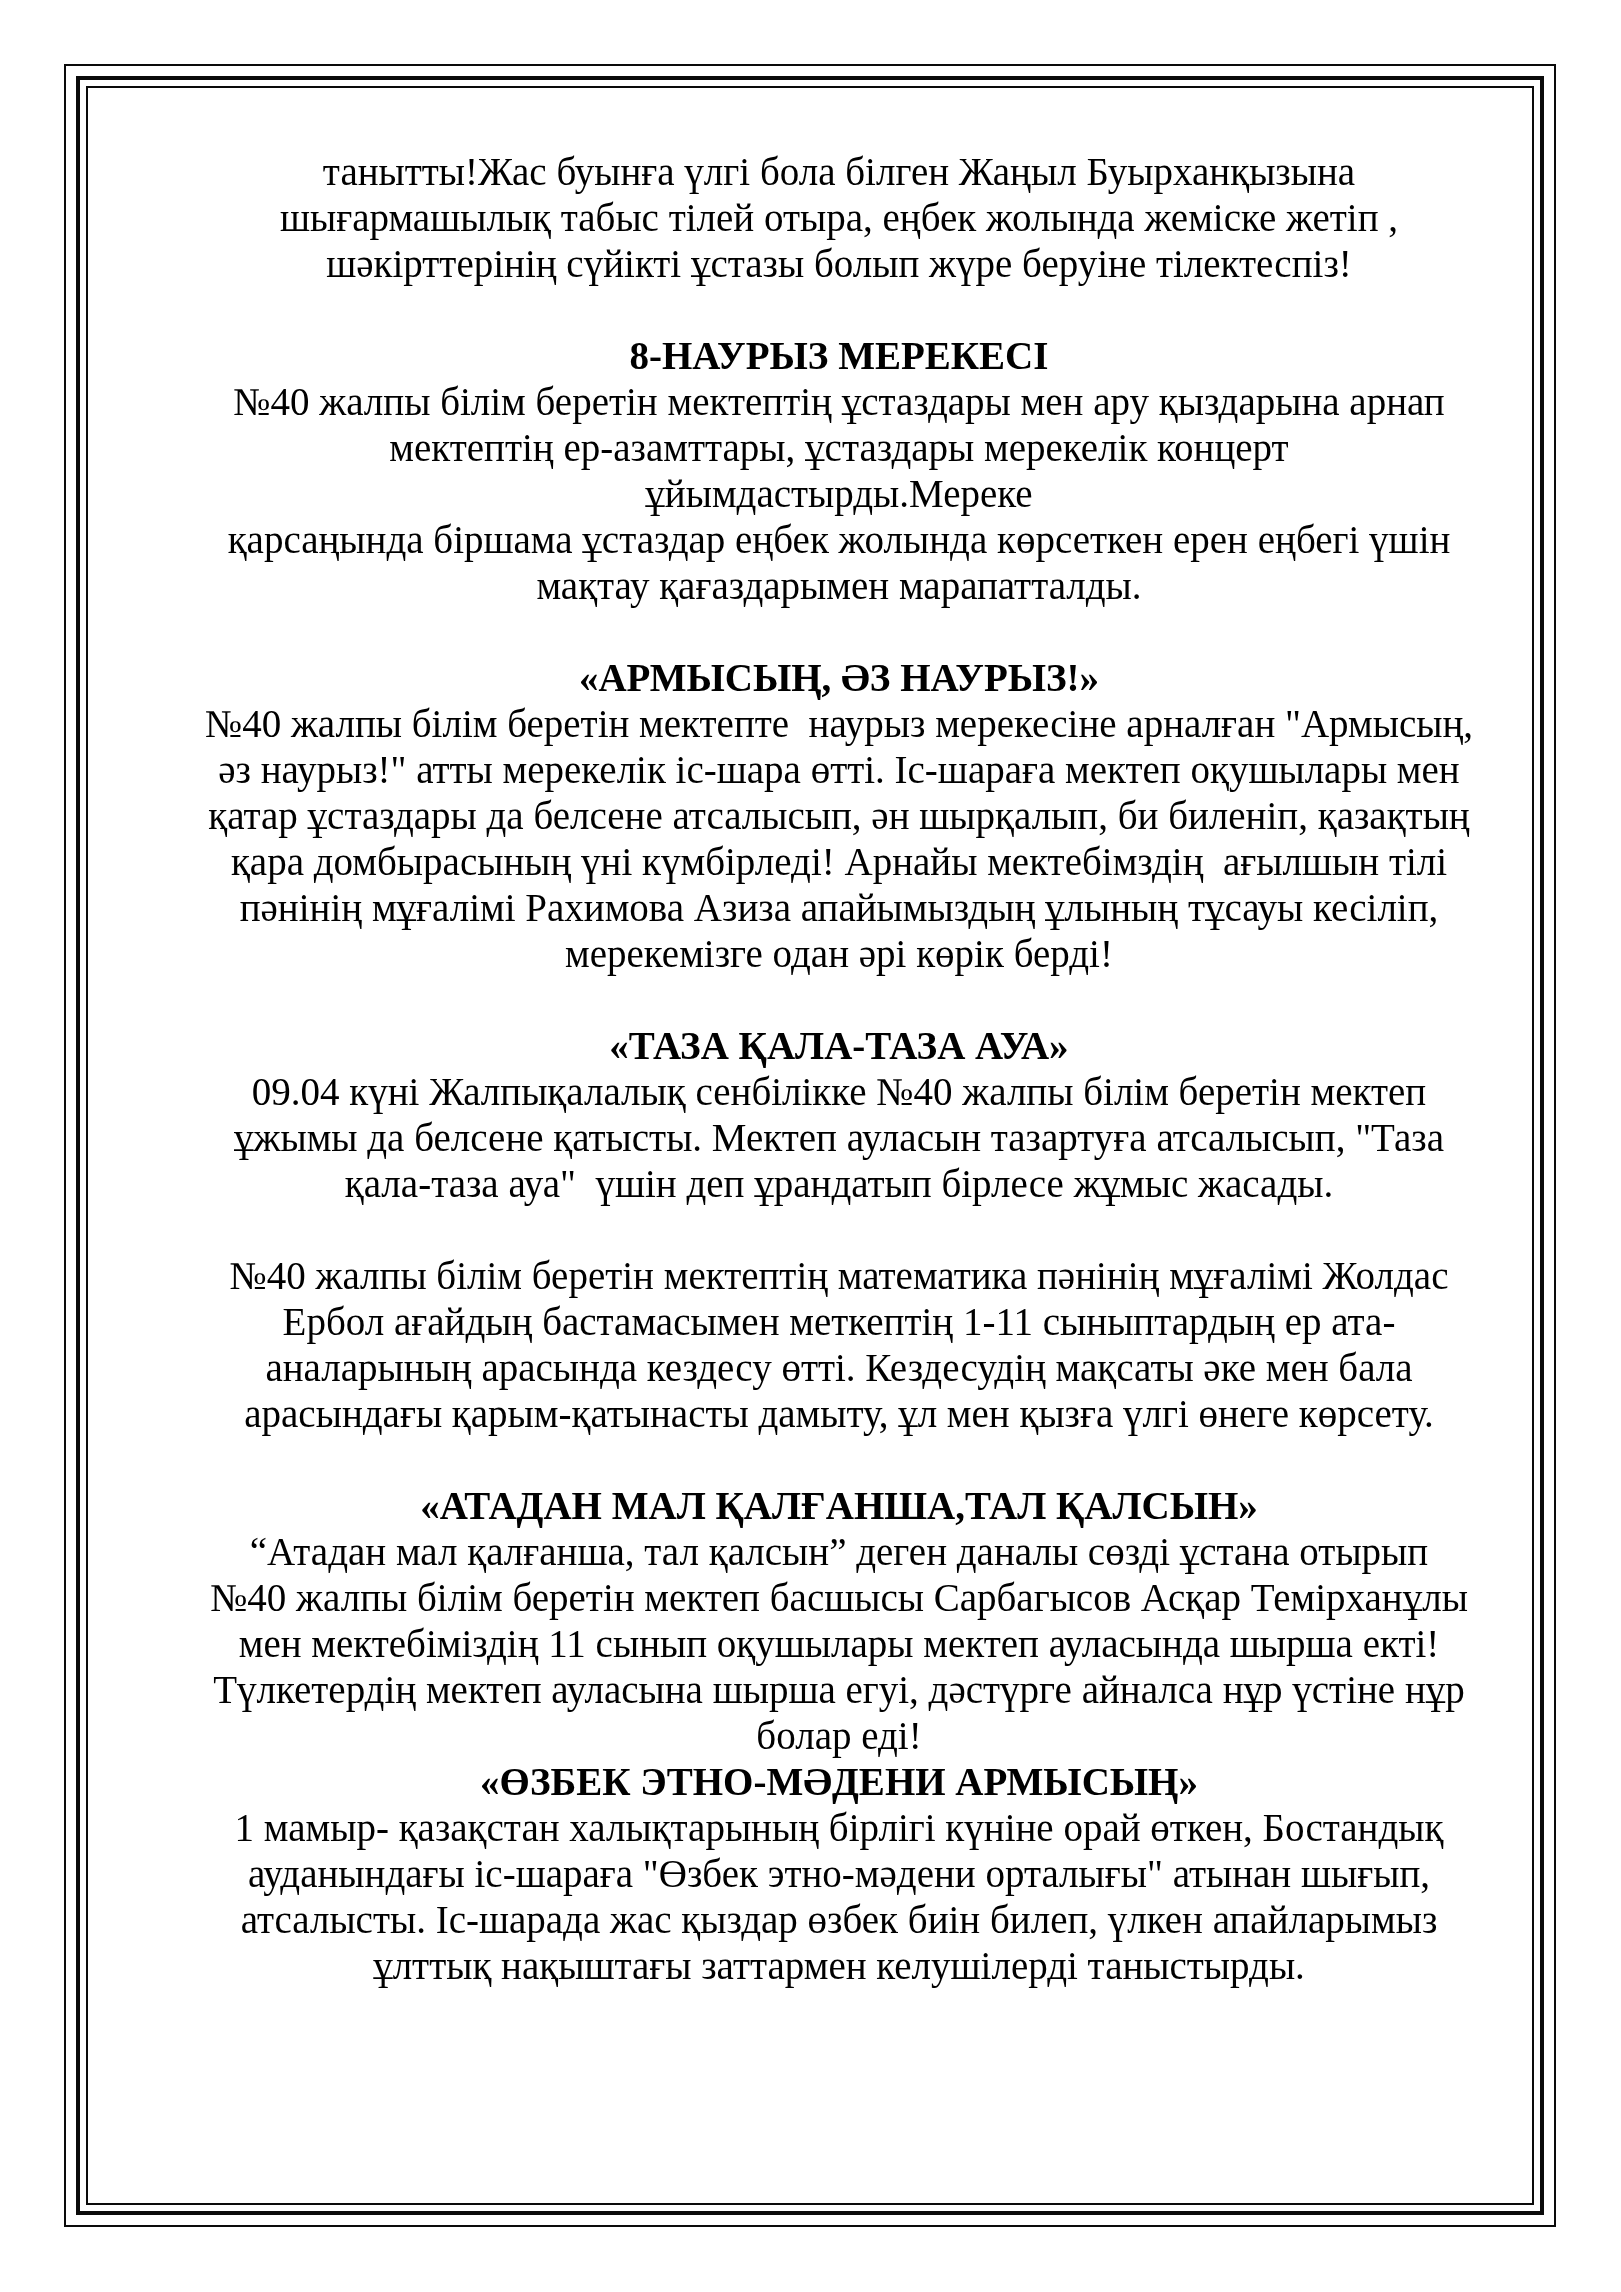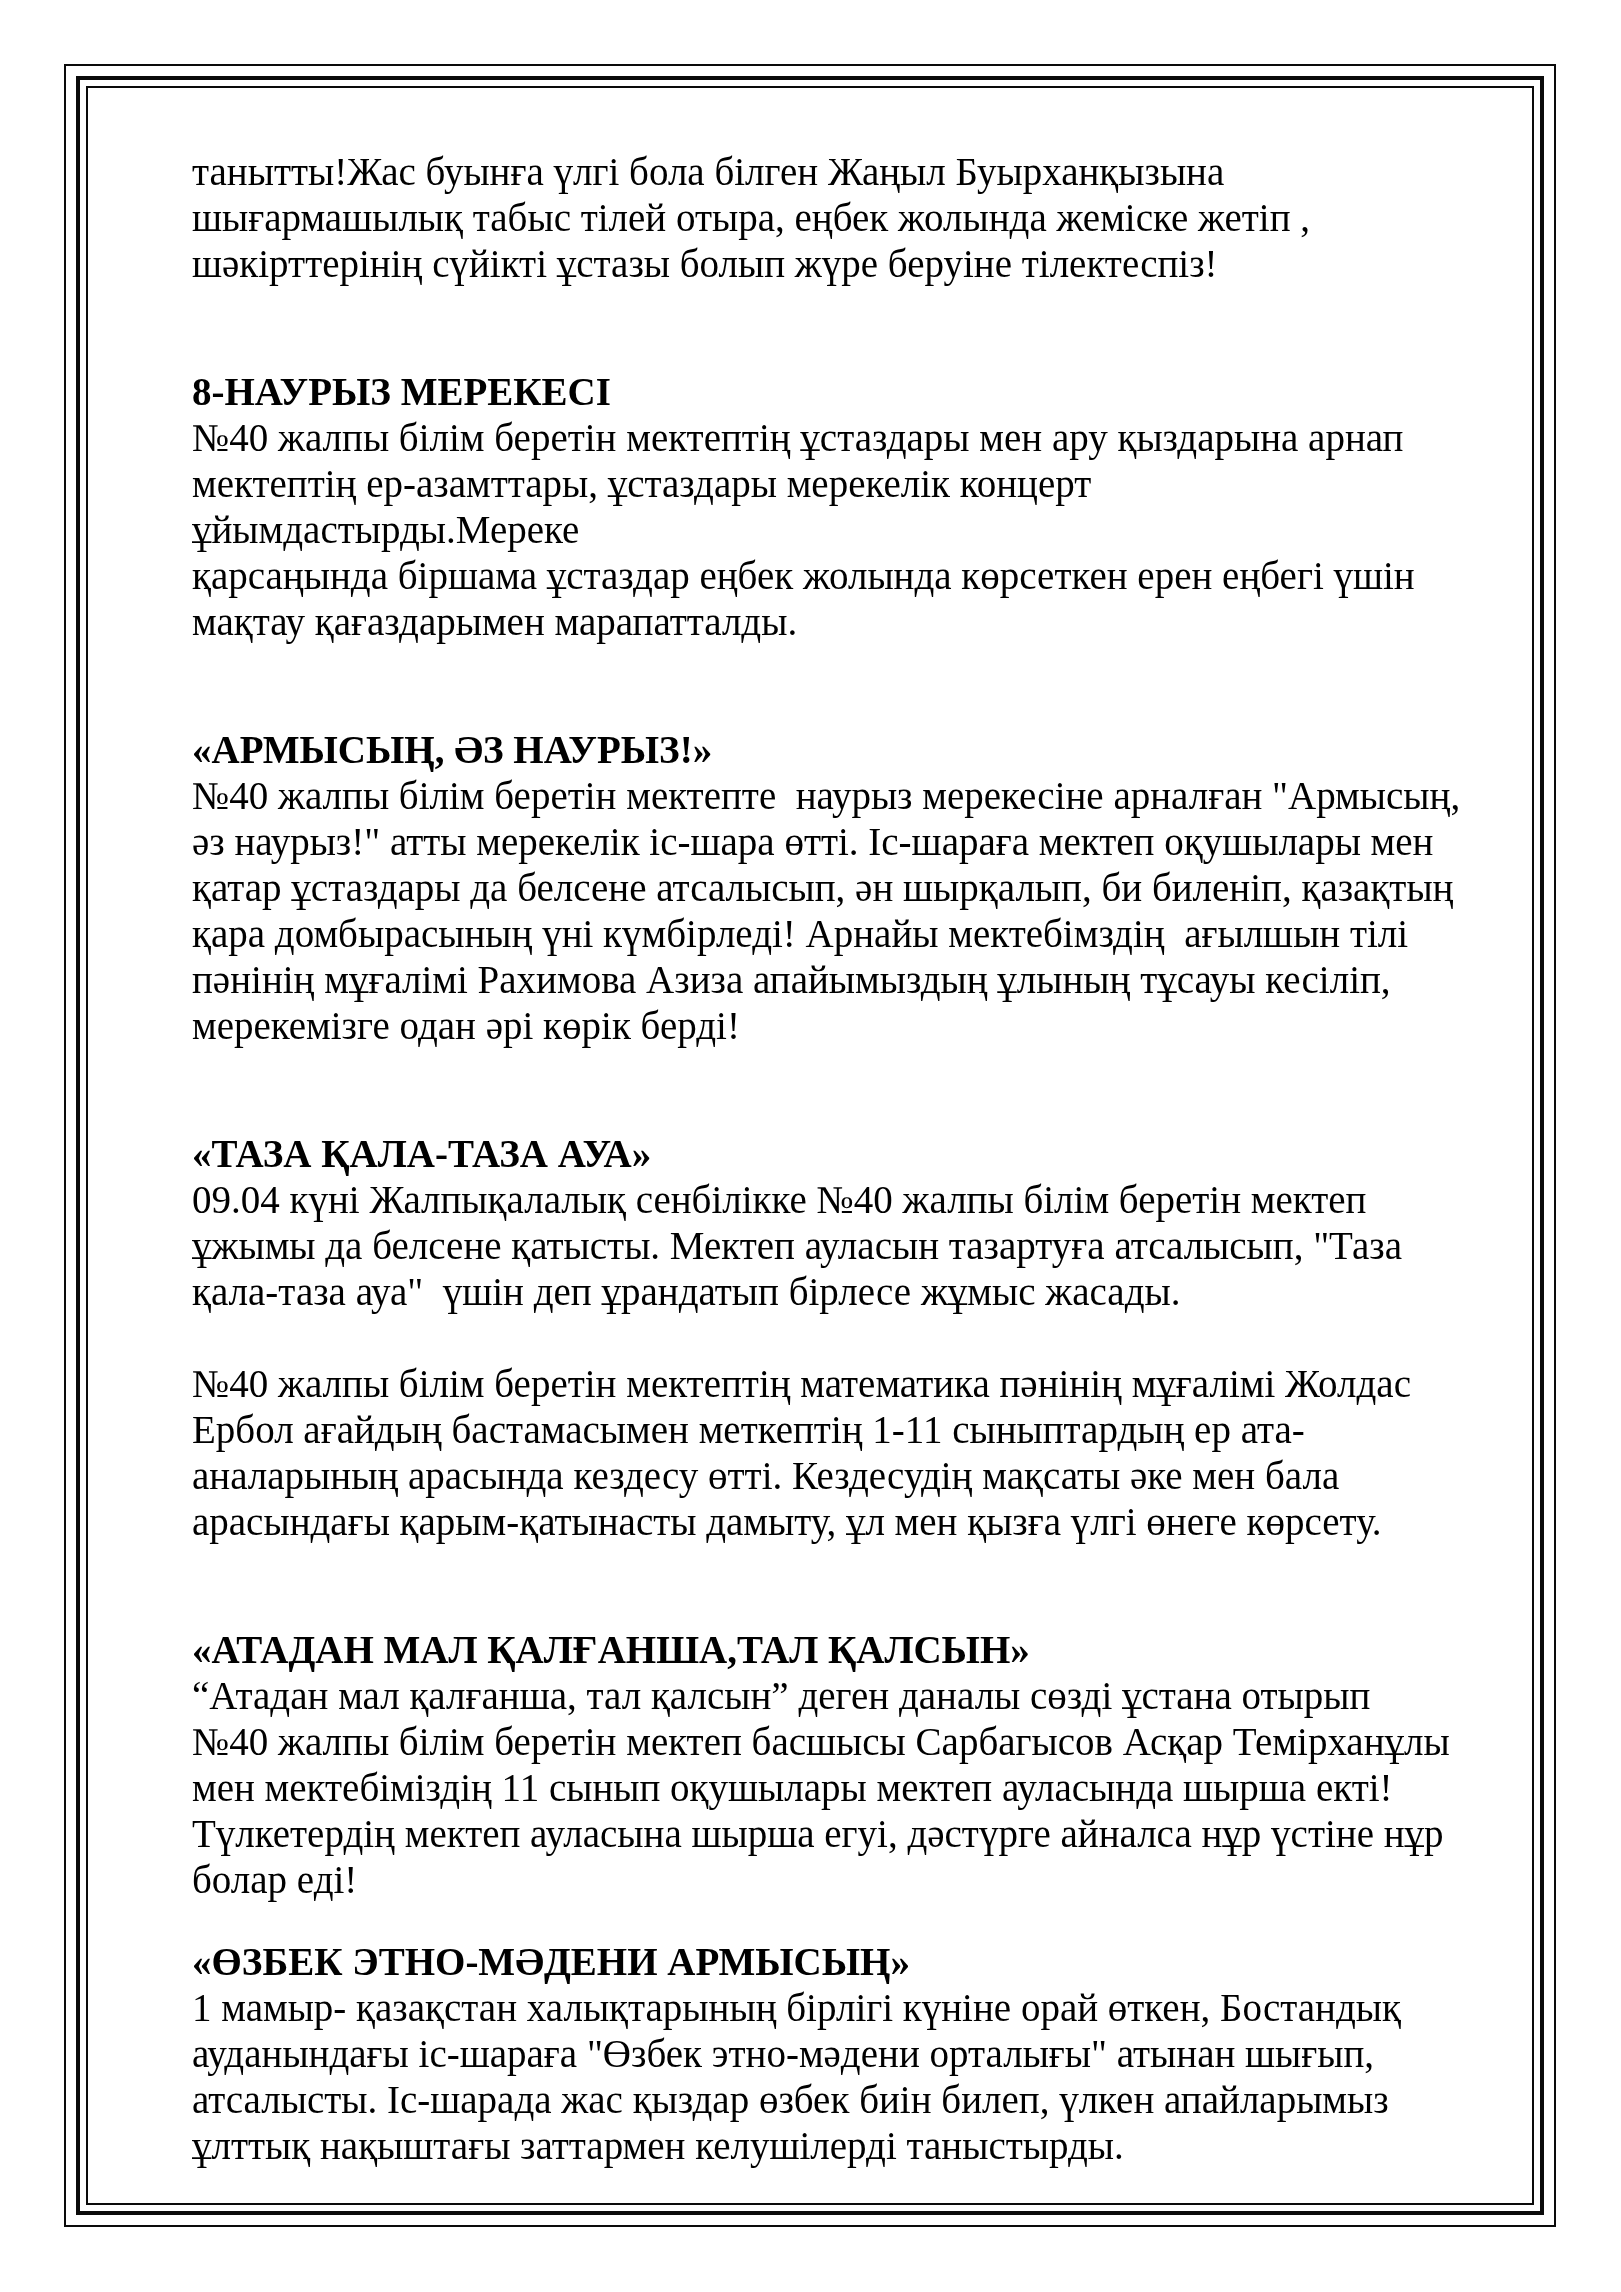--- a/index.html
+++ b/index.html
@@ -29,32 +29,32 @@
   .frame-inner {
     position: absolute;
     inset: 5.9px;
     border: 2px solid #0a0a0a;
   }
   .content {
     position: absolute;
     left: 192px;
     top: 149px;
     width: 1294px;
+    text-align: center;
   }
   .line {
     font-size: 39px;
     line-height: 46px;
     white-space: pre-wrap;
   }
   .heading {
     font-size: 39px;
     line-height: 46px;
     font-weight: bold;
     white-space: pre-wrap;
-    margin-top: 36px;
   }
   .blank-line {
     height: 46px;
   }
 </style>
 </head>
 <body>
 
 <div class="page-root">
   <div class="frame-outer">

